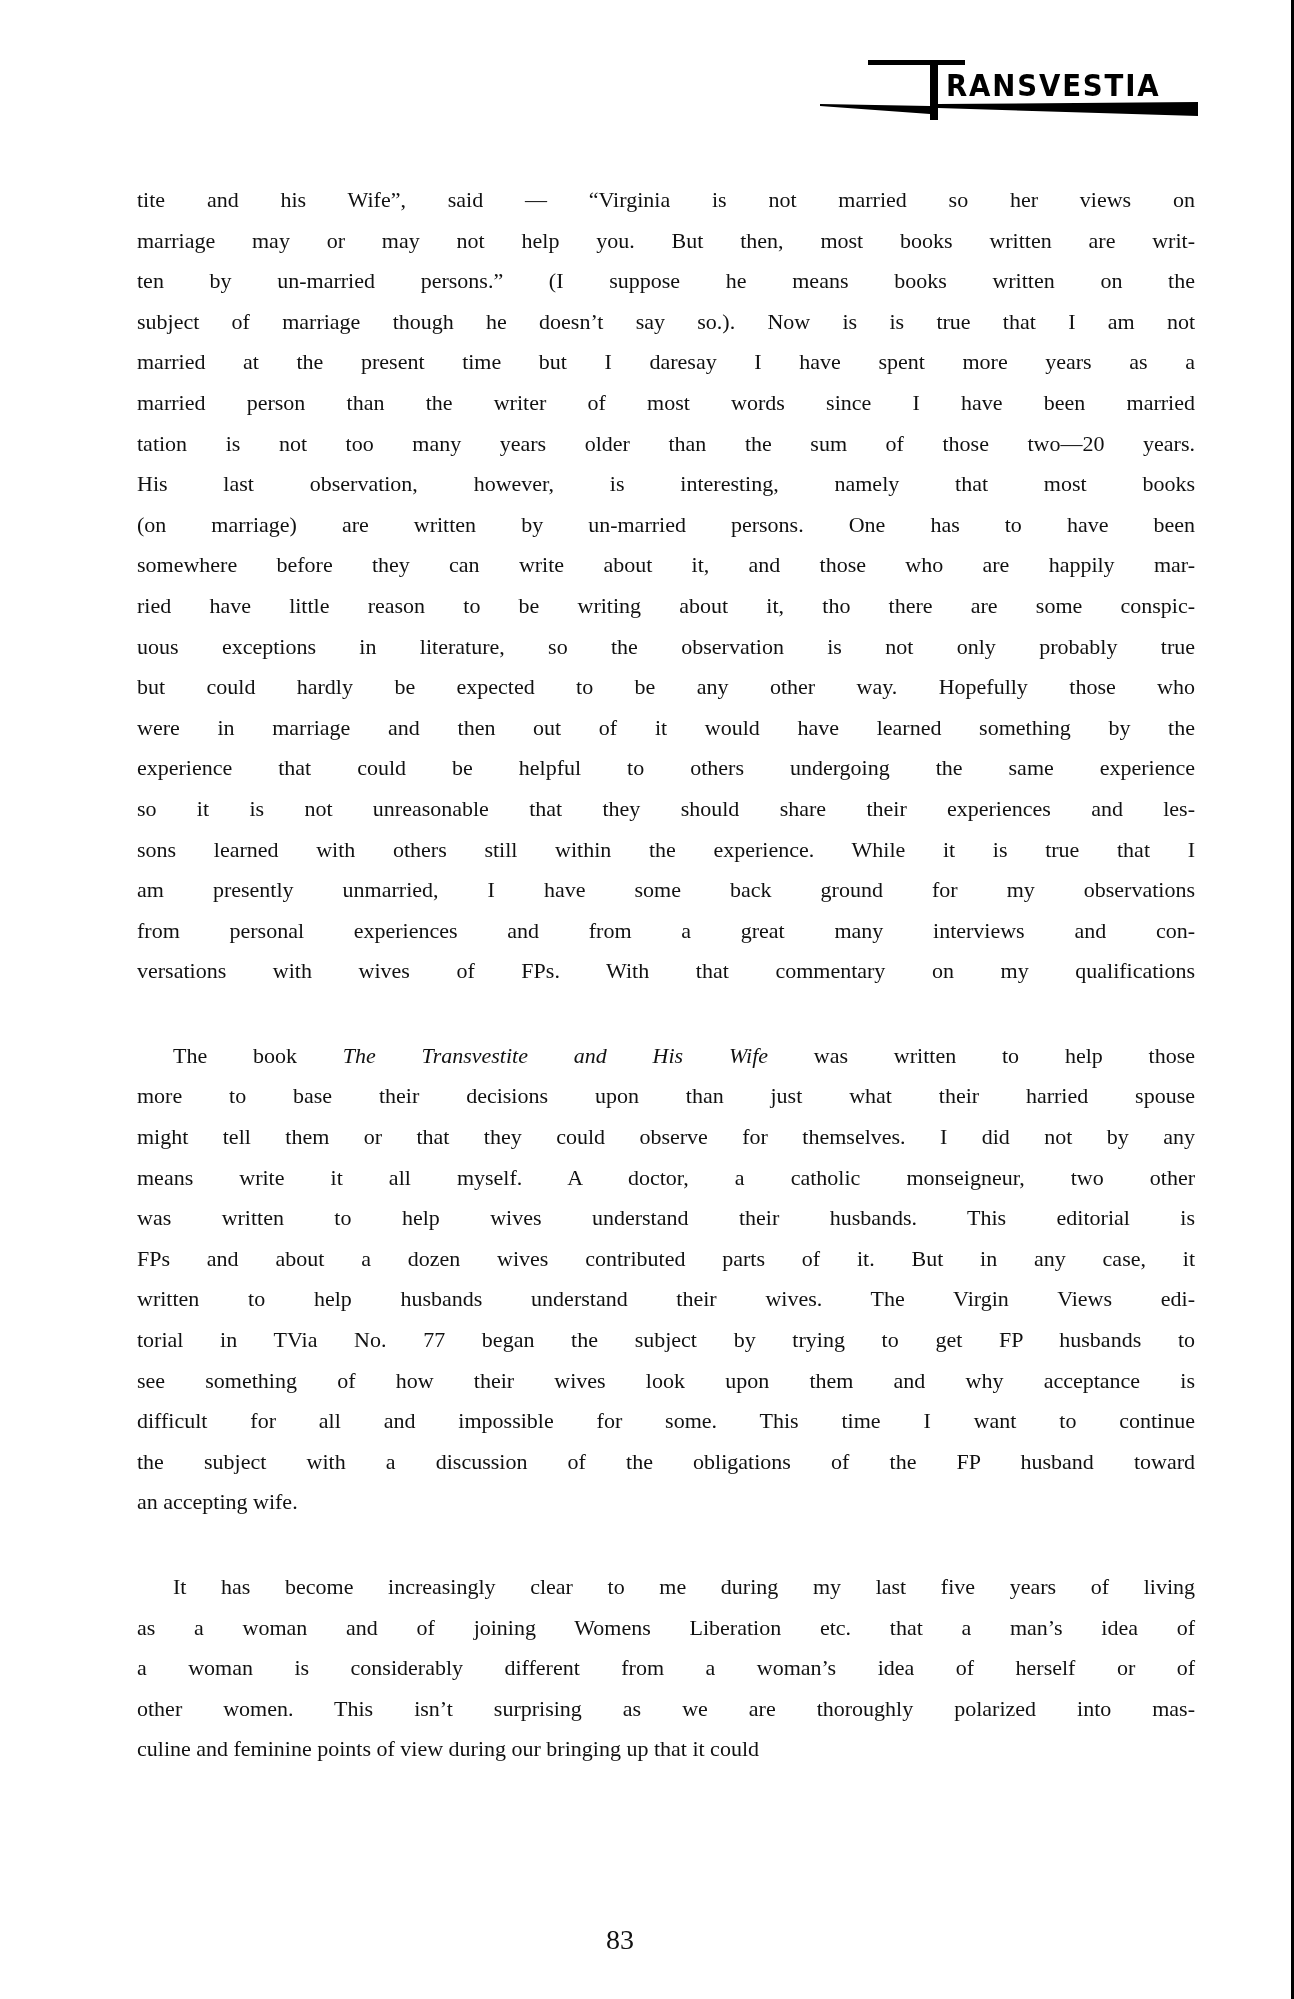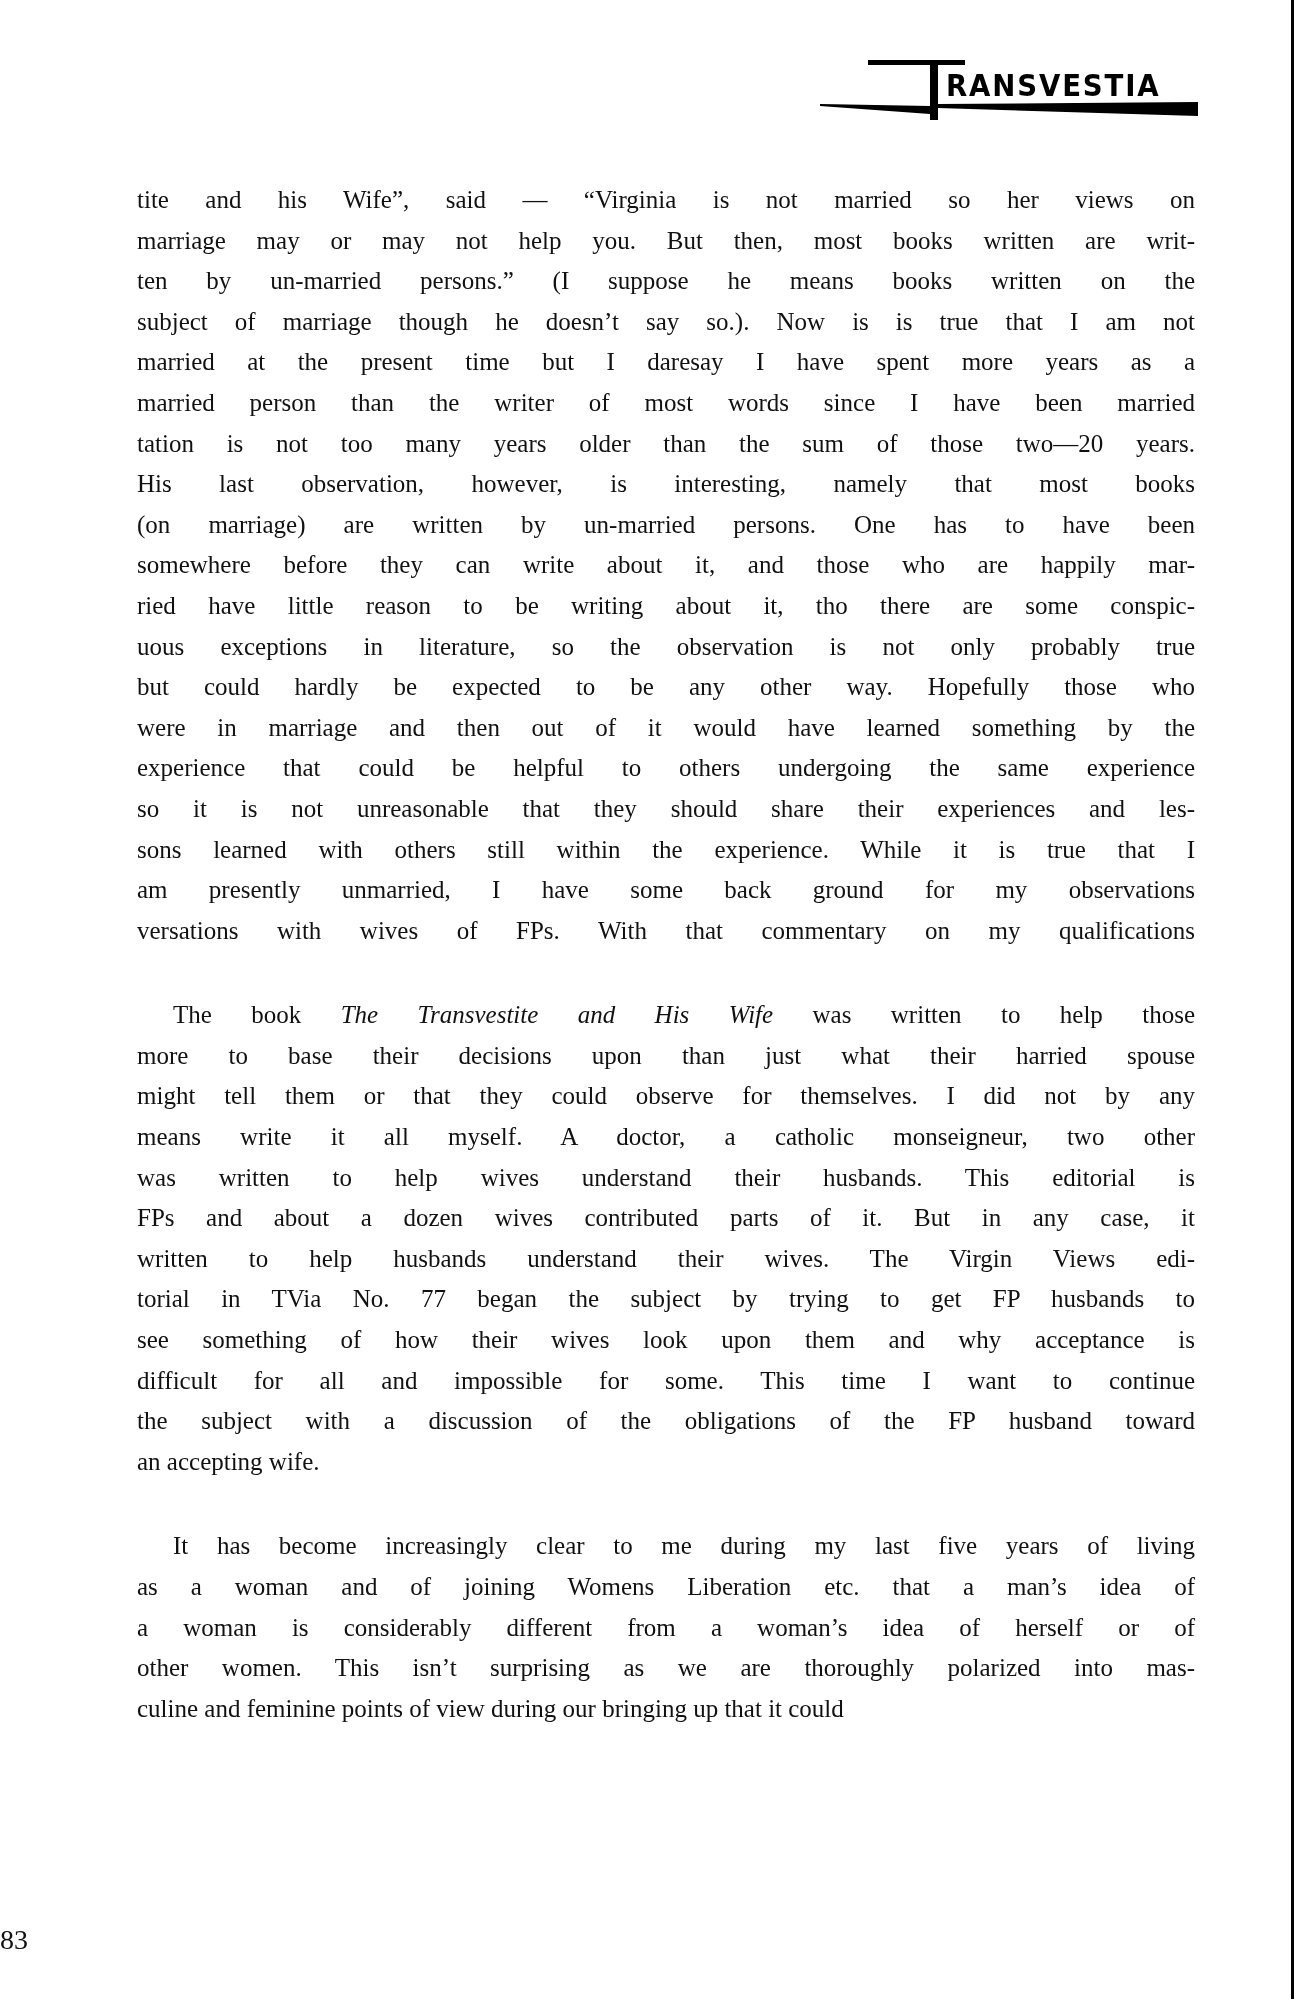--- a/index.html
+++ b/index.html
@@ -5,26 +5,26 @@
   html, body { margin: 0; padding: 0; background: #ffffff; }
   body { width: 1294px; height: 1999px; position: relative; overflow: hidden;
          font-family: "Liberation Serif", "DejaVu Serif", serif; color: #111; }
   .edge { position: absolute; right: 0; top: 0; width: 3px; height: 1999px; background: #000; }
   .masthead { position: absolute; left: 818px; top: 58px; width: 380px; height: 66px; }
   .masthead svg { display: block; }
   .mast-text { position: absolute; left: 128px; top: 10px; font-family: "DejaVu Sans", sans-serif;
                font-size: 30px; letter-spacing: 2px; font-weight: bold; color: #000; transform: scaleX(0.92);
                transform-origin: left top; }
   .text { position: absolute; left: 137px; width: 1058px; top: 180px; }
-  .para { margin: 0; font-size: 25px; line-height: 40.6px; text-align: justify; hyphens: none; }
+  .para { margin: 0; font-size: 22px; line-height: 40.6px; text-align: justify; hyphens: none; }
   .line { display: block; text-align: justify; text-align-last: justify; white-space: nowrap; }
   .line.last { text-align-last: left; }
   .line.indent { padding-left: 36px; }
   .gap { height: 44px; }
-  .pageno { position: absolute; left: 0; width: 1240px; top: 1924px; font-size: 28px; }
+  .pageno { position: absolute; left: 0; width: 1240px; top: 1924px; text-align: center; font-size: 28px; }
 </style>
 </head>
 <body>
 
 <div class="edge"></div>
 
 <div class="masthead">
   <svg width="380" height="66" viewBox="0 0 380 66">
 
     <rect x="50" y="2" width="97" height="5" fill="#000"></rect>
@@ -51,20 +51,21 @@
       <span class="line">(on marriage) are written by un-married persons. One has to have been</span>
       <span class="line">somewhere before they can write about it, and those who are happily mar-</span>
       <span class="line">ried have little reason to be writing about it, tho there are some conspic-</span>
       <span class="line">uous exceptions in literature, so the observation is not only probably true</span>
       <span class="line">but could hardly be expected to be any other way. Hopefully those who</span>
       <span class="line">were in marriage and then out of it would have learned something by the</span>
       <span class="line">experience that could be helpful to others undergoing the same experience</span>
       <span class="line">so it is not unreasonable that they should share their experiences and les-</span>
       <span class="line">sons learned with others still within the experience. While it is true that I</span>
       <span class="line">am presently unmarried, I have some back ground for my observations</span>
+      <span class="line">from personal experiences and from a great many interviews and con-</span>
       <span class="line">versations with wives of FPs. With that commentary on my qualifications</span>
     </div>
   <div class="gap"></div>
   <div class="para" id="p1">
     <span class="line indent"><span>The book </span><i>The Transvestite and His Wife</i><span> was written to help those</span></span>
       <span class="line">more to base their decisions upon than just what their harried spouse</span>
       <span class="line">might tell them or that they could observe for themselves. I did not by any</span>
       <span class="line">means write it all myself. A doctor, a catholic monseigneur, two other</span>
       <span class="line">was written to help wives understand their husbands. This editorial is</span>
       <span class="line">FPs and about a dozen wives contributed parts of it. But in any case, it</span>

